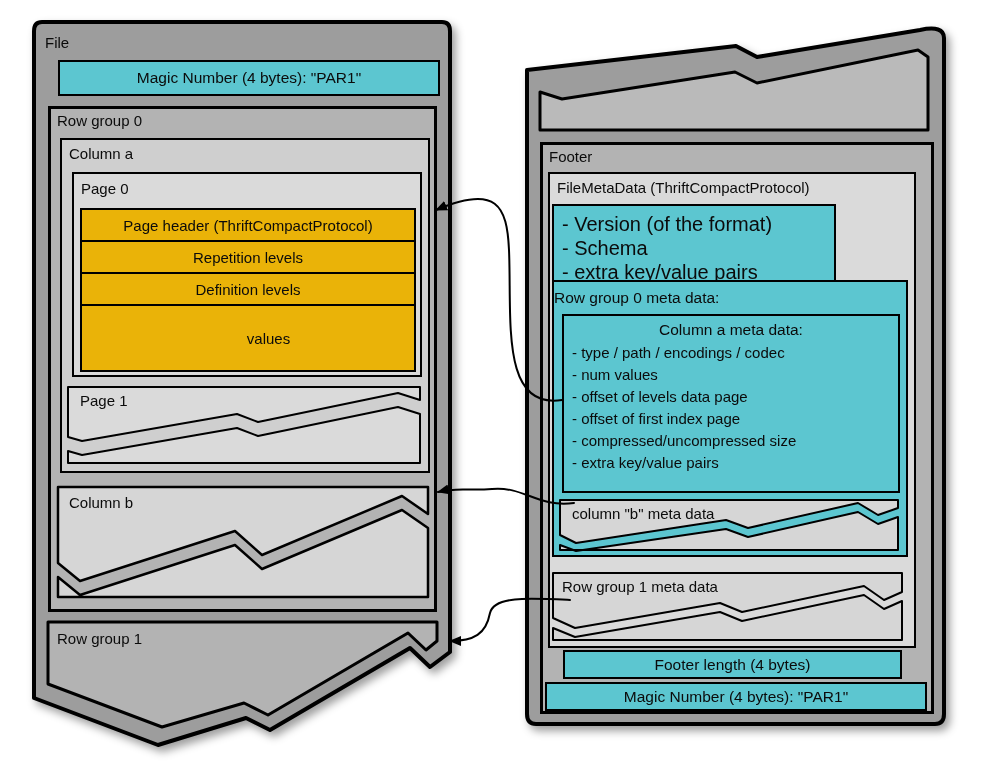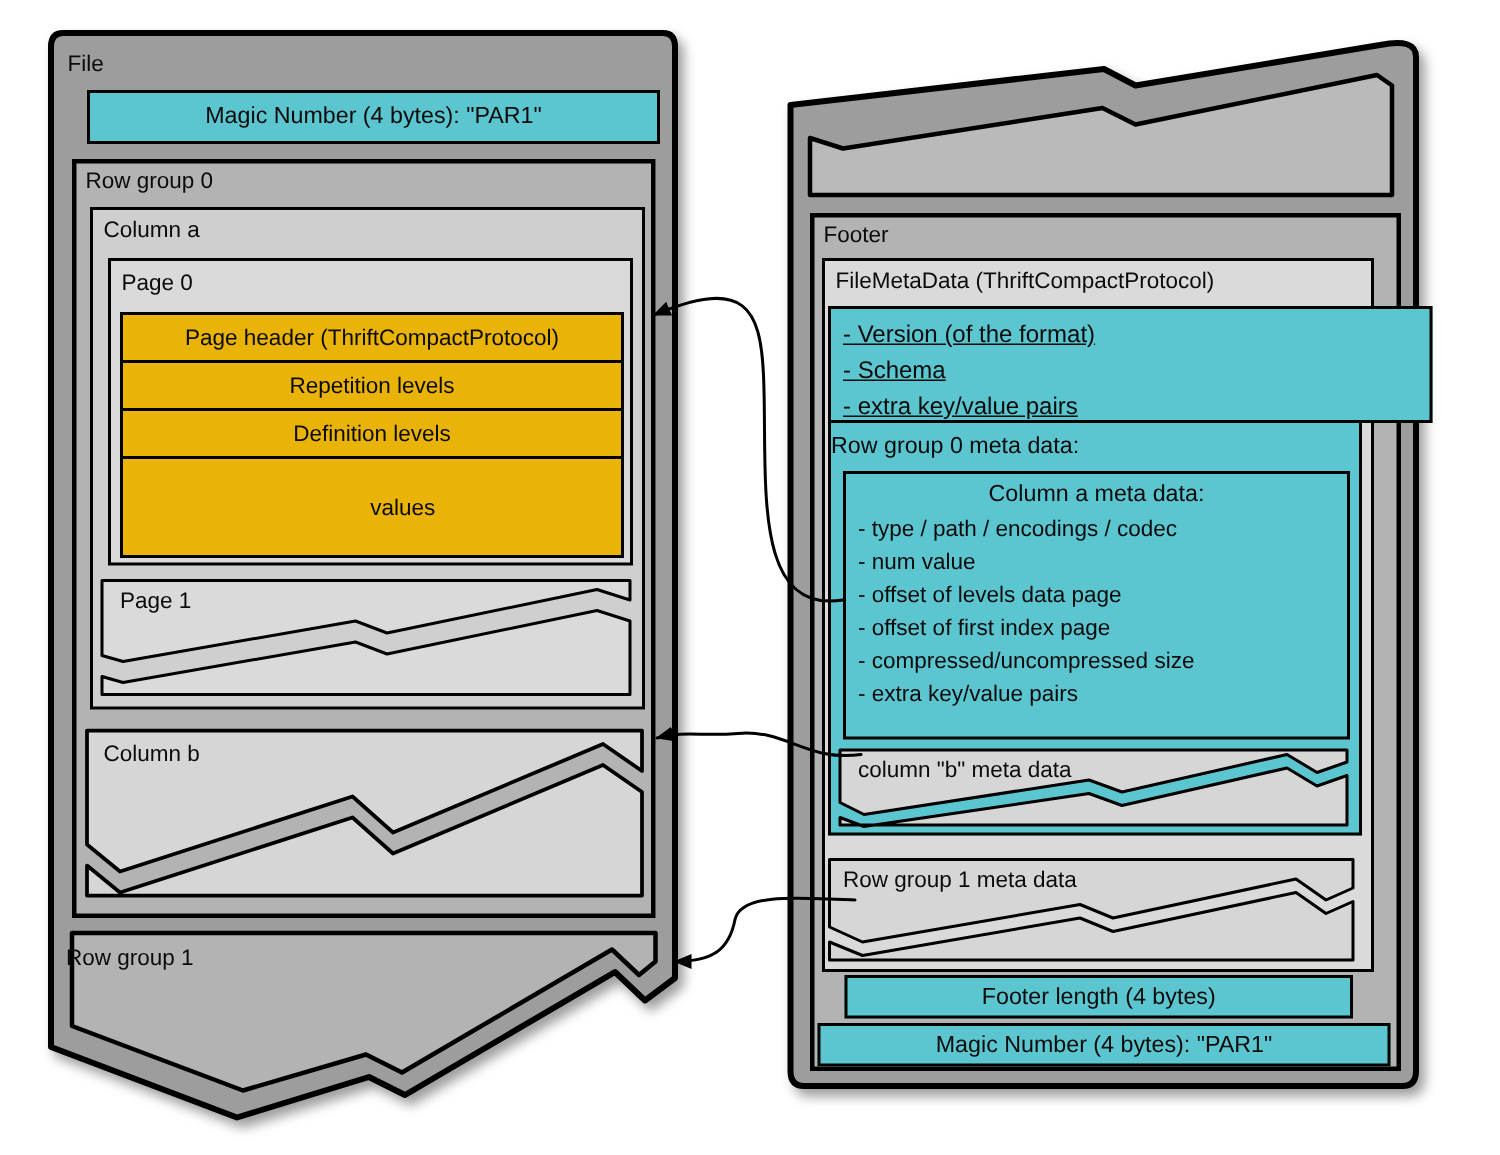--- a/index.html
+++ b/index.html
@@ -22,21 +22,21 @@
   #column-a{left:60px;top:138px;width:370px;height:335px;background:#cfcfcf;border:2.5px solid #000;}
   #page-0{left:72px;top:172px;width:350px;height:205px;background:#dadada;border:2.5px solid #000;}
   #page-stack{left:80px;top:208px;width:332px;height:160px;position:absolute;z-index:1;
     background:#eab308;border:2px solid #000;display:flex;flex-direction:column;}
   #page-stack .row{border-bottom:2px solid #000;display:flex;align-items:center;justify-content:center;
     font-size:15px;height:30px;flex:0 0 auto;}
   #page-stack .row:last-child{border-bottom:none;flex:1 1 auto;margin-left:41px;}
   
   #footer-box{left:540px;top:142px;width:394px;height:572px;background:#b3b3b3;border:3px solid #000;}
   #file-meta{left:548px;top:172px;width:368px;height:476px;background:#dadada;border:2.5px solid #000;}
-  #teal-a{left:552px;top:204px;width:403px;height:78px;padding:6px 0 0 8px;font-size:16px;line-height:24px;text-decoration:underline;}
+  #teal-a{left:552px;top:204px;width:284px;height:78px;padding:6px 0 0 8px;font-size:20px;line-height:24px;}
   #teal-b{left:552px;top:280px;width:356px;height:277px;}
   #teal-b .title{margin-top:7px;text-align:left;font-size:15.5px;}
   #col-a-meta{left:562px;top:314px;width:338px;height:179px;border-width:2px;}
   #col-a-meta .title{margin-top:5px;text-align:center;font-size:15.5px;}
   #col-a-meta .fields{margin:3px 0 0 8px;font-size:15px;line-height:22px;}
   #footer-len-bar{left:563px;top:650px;width:339px;height:29px;font-size:15.5px;}
   #magic-bar-right{left:545px;top:682px;width:382px;height:29px;font-size:15.5px;}
   .field-line{white-space:nowrap;}
 </style>
 </head>
@@ -72,21 +72,21 @@
   </div>
 
   <div class="box teal" id="teal-b">
     <div class="title">Row group 0 meta data:</div>
   </div>
 
   <div class="box teal" id="col-a-meta">
     <div class="title">Column a meta data:</div>
     <div class="fields">
       <div class="field-line">- type / path / encodings / codec</div>
-      <div class="field-line">- num value</div>
+      <div class="field-line">- num values</div>
       <div class="field-line">- offset of levels data page</div>
       <div class="field-line">- offset of first index page</div>
       <div class="field-line">- compressed/uncompressed size</div>
       <div class="field-line">- extra key/value pairs</div>
     </div>
   </div>
 
   <div class="box teal ctr" id="footer-len-bar">Footer length (4 bytes)</div>
   <div class="box teal ctr" id="magic-bar-right">Magic Number (4 bytes): "PAR1"</div>
 
@@ -106,21 +106,21 @@
     <polygon points="553,573 902,573 902,592 884,600 864,586 742,612 720,603 575,628 553,618" fill="#d6d6d6" stroke="#000" stroke-width="2" stroke-linejoin="round"></polygon>
     <polygon points="553,628 575,637 720,612 742,621 864,595 884,609 902,601 902,640 553,640" fill="#d6d6d6" stroke="#000" stroke-width="2" stroke-linejoin="round"></polygon>
   </svg>
 
   <div class="lbl" style="left:45px;top:34px;">File</div>
   <div class="lbl" style="left:57px;top:112px;">Row group 0</div>
   <div class="lbl" style="left:69px;top:145px;">Column a</div>
   <div class="lbl" style="left:81px;top:180px;">Page 0</div>
   <div class="lbl" style="left:80px;top:392px;">Page 1</div>
   <div class="lbl" style="left:69px;top:494px;">Column b</div>
-  <div class="lbl" style="left:44px;top:630px;">Row group 1</div>
+  <div class="lbl" style="left:57px;top:630px;">Row group 1</div>
 
   <div class="lbl" style="left:549px;top:148px;">Footer</div>
   <div class="lbl" style="left:557px;top:179px;">FileMetaData (ThriftCompactProtocol)</div>
   <div class="lbl" style="left:572px;top:505px;">column "b" meta data</div>
   <div class="lbl" style="left:562px;top:578px;">Row group 1 meta data</div>
 
   <svg id="arrow-layer" class="layer">
     <defs>
       <marker id="ah" markerWidth="14" markerHeight="12" refX="11" refY="5" orient="auto" markerUnits="userSpaceOnUse">
         <path d="M0,0 L12,5 L0,10 Z" fill="#000"></path>

